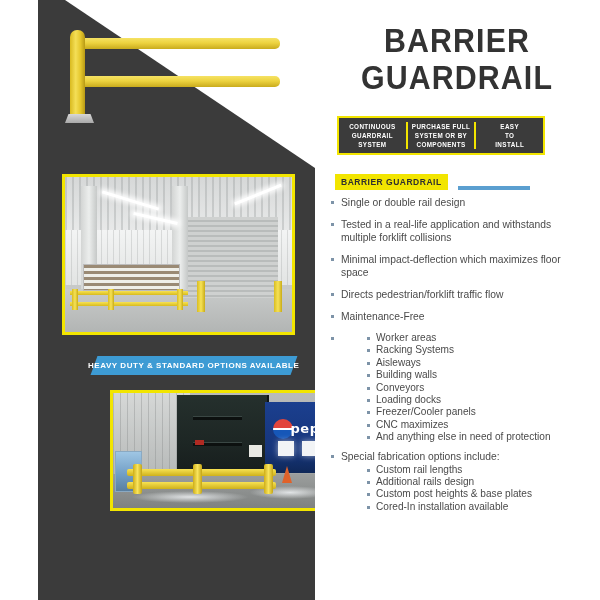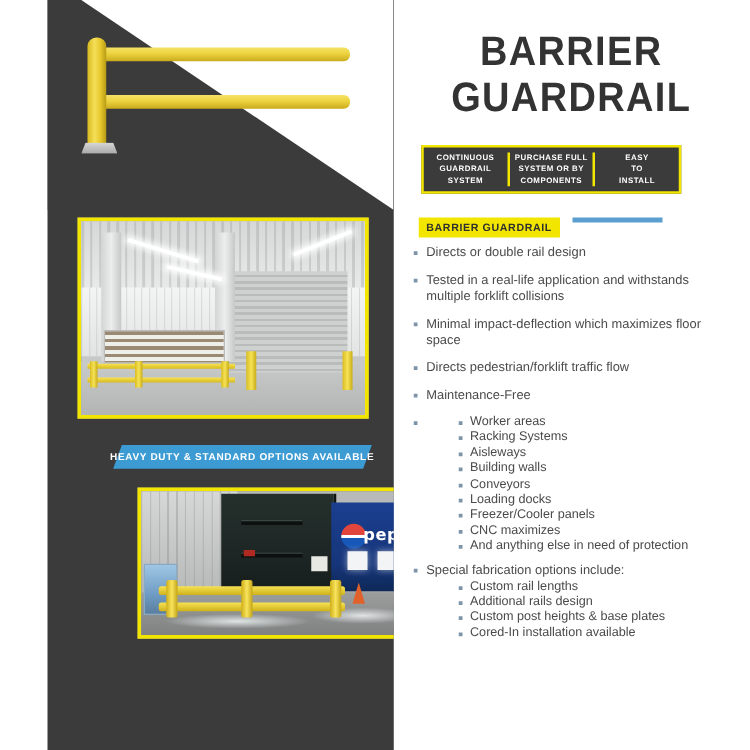--- a/index.html
+++ b/index.html
@@ -326,21 +326,21 @@
     font-family: "Liberation Sans", sans-serif;
   }
   .badge-cell + .badge-cell { border-left: 2px solid #f2e500; }
 
   .section-head {
     position: absolute;
     left: 5px;
     top: 174px;
     width: 250px;
     display: flex;
-    align-items: flex-start;
+    align-items: flex-end;
   }
   .section-tag {
     background: #f2e500;
     color: #2f2f2f;
     font-size: 8.5px;
     font-weight: bold;
     letter-spacing: .5px;
     padding: 3px 6px;
     font-family: "Liberation Sans", sans-serif;
   }
@@ -502,21 +502,21 @@
       </div>
     </div>
 
     <div class="section-head">
       <span class="section-tag">BARRIER GUARDRAIL</span>
       <span class="section-rule"></span>
     </div>
 
     <div class="bullets">
       <ul class="lvl1">
-        <li>Directs or double rail design</li>
+        <li>Single or double rail design</li>
         <li>Tested in a real-life application and withstands multiple forklift collisions</li>
         <li>Minimal impact-deflection which maximizes floor space</li>
         <li>Directs pedestrian/forklift traffic flow</li>
         <li>Maintenance-Free</li>
         <li class="tight">
           <ul class="lvl2">
             <li>Worker areas</li>
             <li>Racking Systems</li>
             <li>Aisleways</li>
             <li>Building walls</li>

